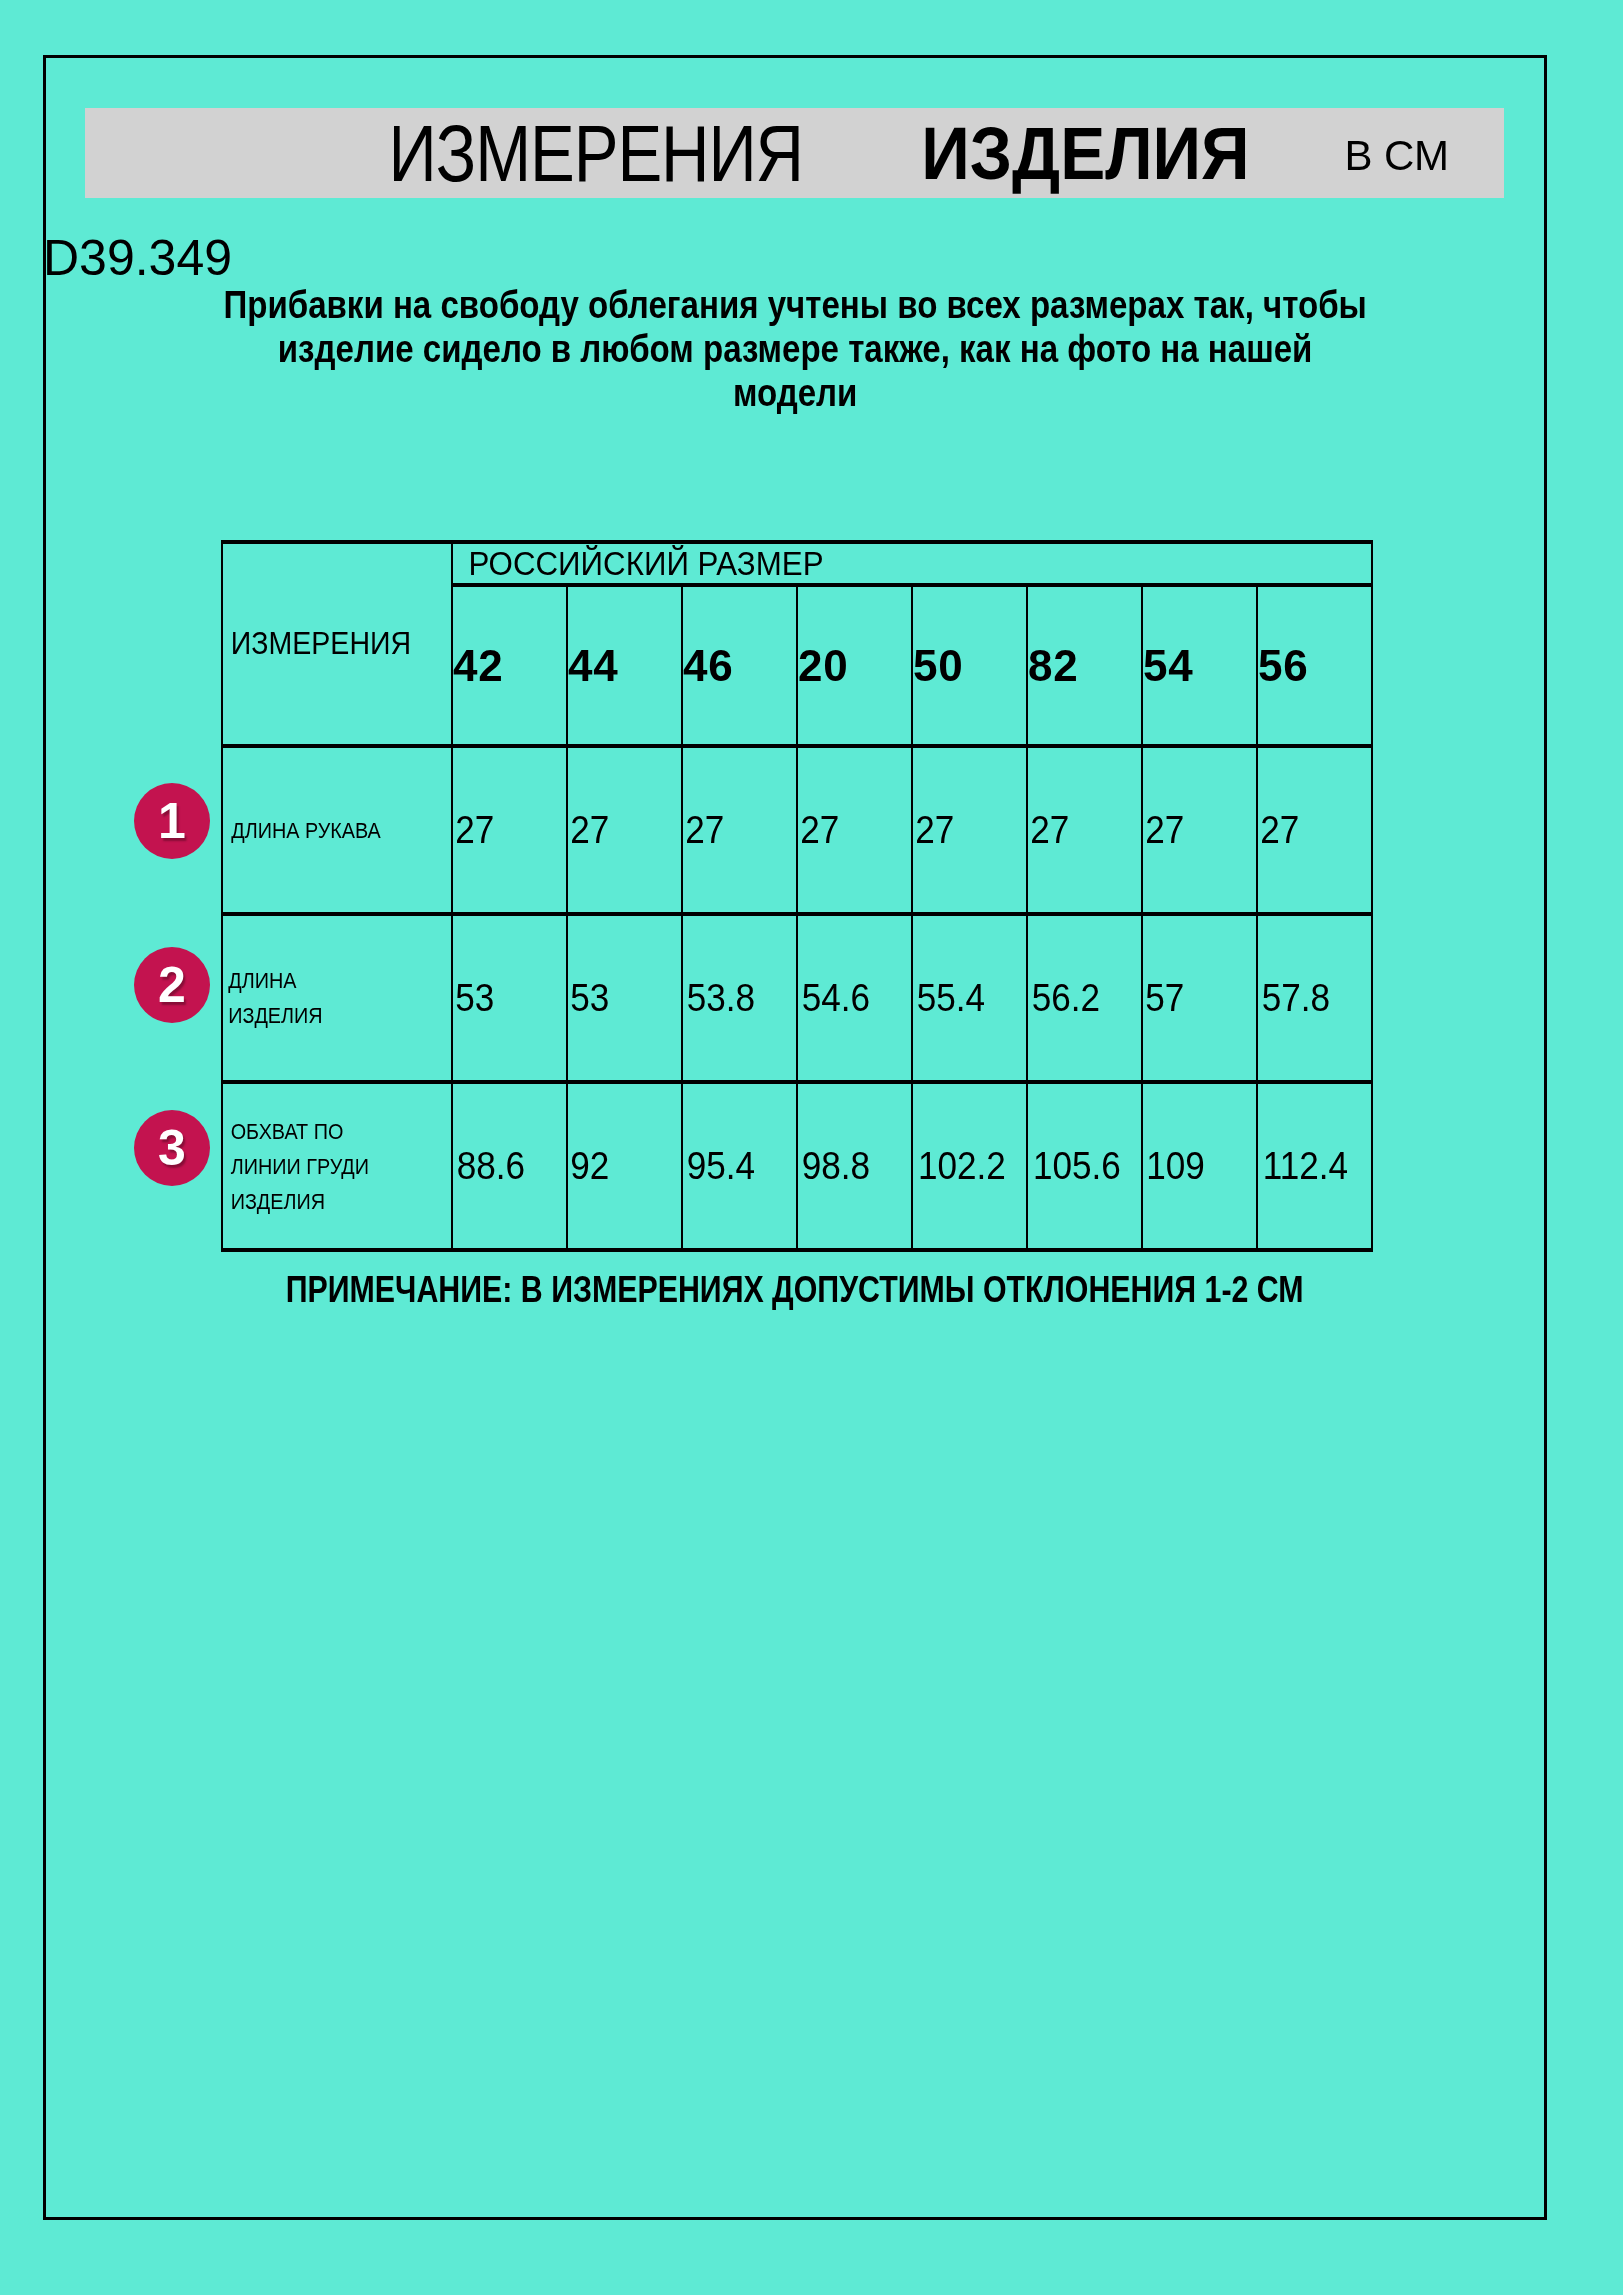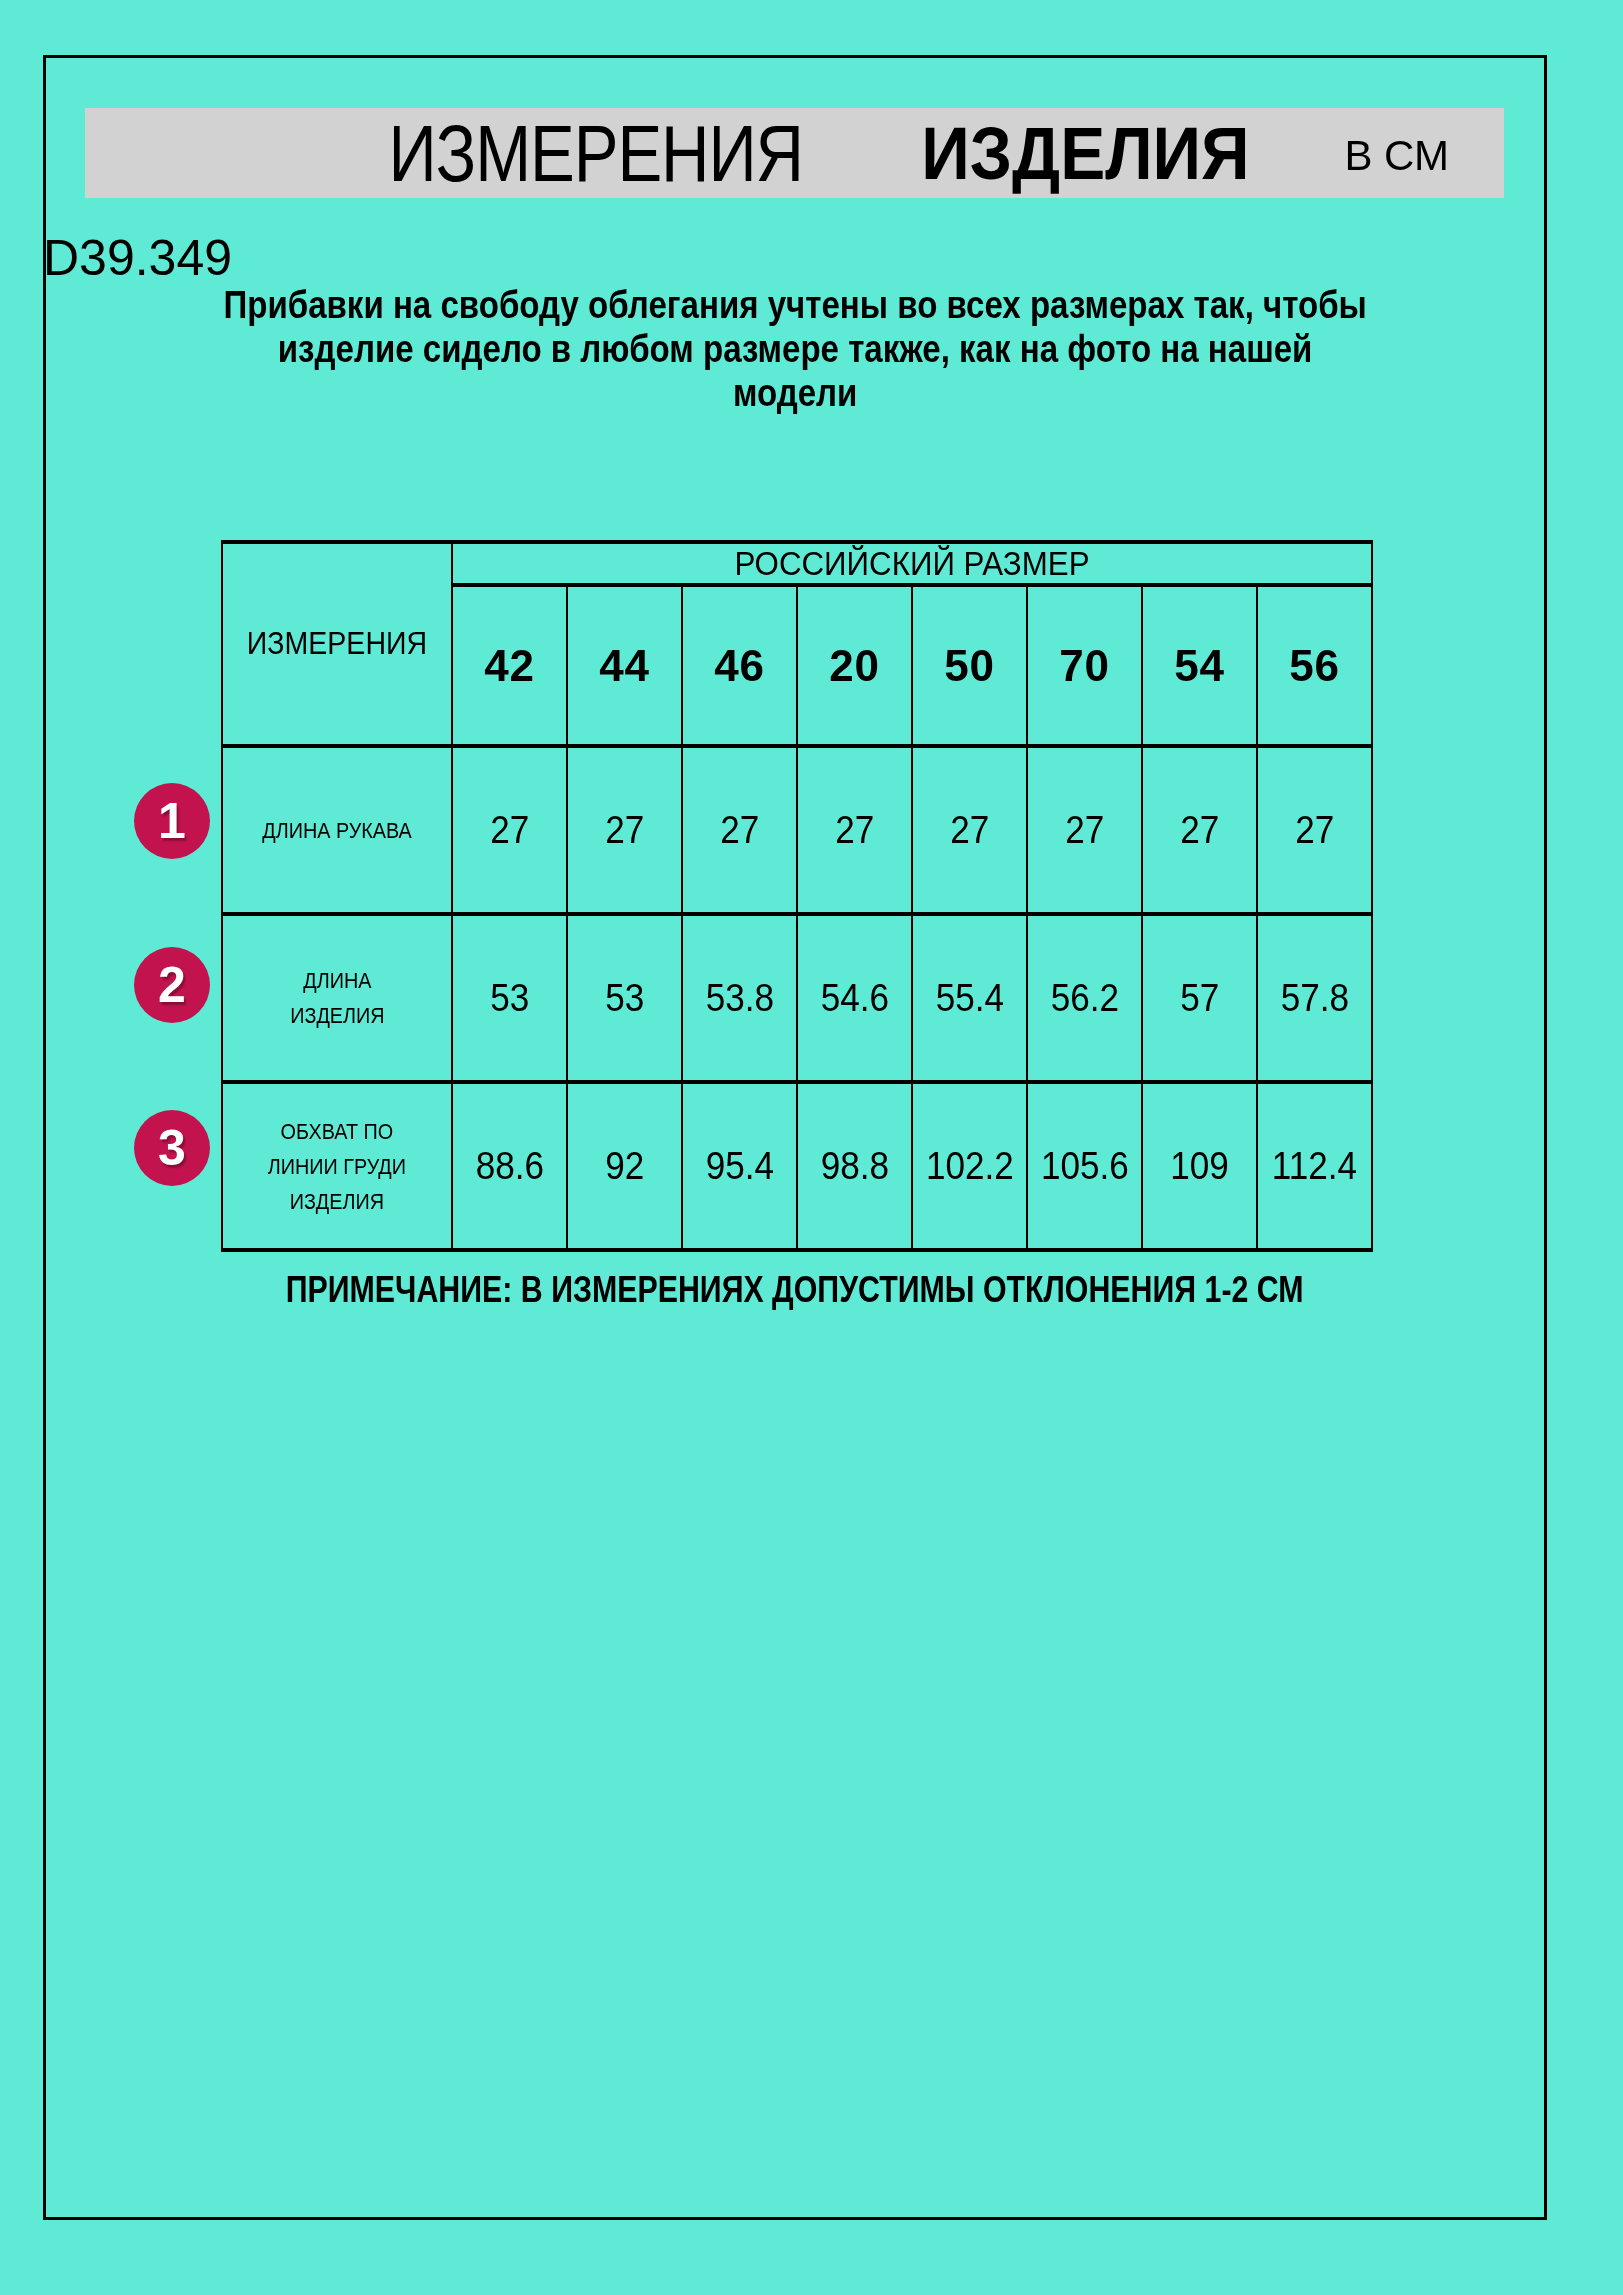--- a/index.html
+++ b/index.html
@@ -95,21 +95,21 @@
     position: absolute;
     left: 221px;
     top: 540px;
     width: 1148px;
     border-collapse: collapse;
     table-layout: fixed;
   }
   table.sizes-table td {
     border: 2px solid #000;
     border-bottom-width: 4.6px;
-    text-align: center;
+    text-align: left;
     vertical-align: middle;
     padding: 0;
     overflow: hidden;
   }
   tr.r-hdr td { border-top-width: 4.6px; height: 39px; }
   td.corner-cell {
     font-size: 31px;
     font-weight: 400;
   }
   td.corner-cell .cx { --sx: 0.92; }
@@ -211,21 +211,21 @@
         <td class="size-group-cell" colspan="8">
           <span class="cx">РОССИЙСКИЙ РАЗМЕР</span>
         </td>
       </tr>
       <tr class="r-sizes">
         <td class="size-cell"><span>42</span></td>
         <td class="size-cell"><span>44</span></td>
         <td class="size-cell"><span>46</span></td>
         <td class="size-cell"><span>20</span></td>
         <td class="size-cell"><span>50</span></td>
-        <td class="size-cell"><span>70</span></td>
+        <td class="size-cell"><span>82</span></td>
         <td class="size-cell"><span>54</span></td>
         <td class="size-cell"><span>56</span></td>
       </tr>
       <tr class="r-data">
         <td class="label-cell">
           <span class="cx">ДЛИНА РУКАВА</span>
         </td>
         <td class="value-cell"><span class="cx">27</span></td>
         <td class="value-cell"><span class="cx">27</span></td>
         <td class="value-cell"><span class="cx">27</span></td>

